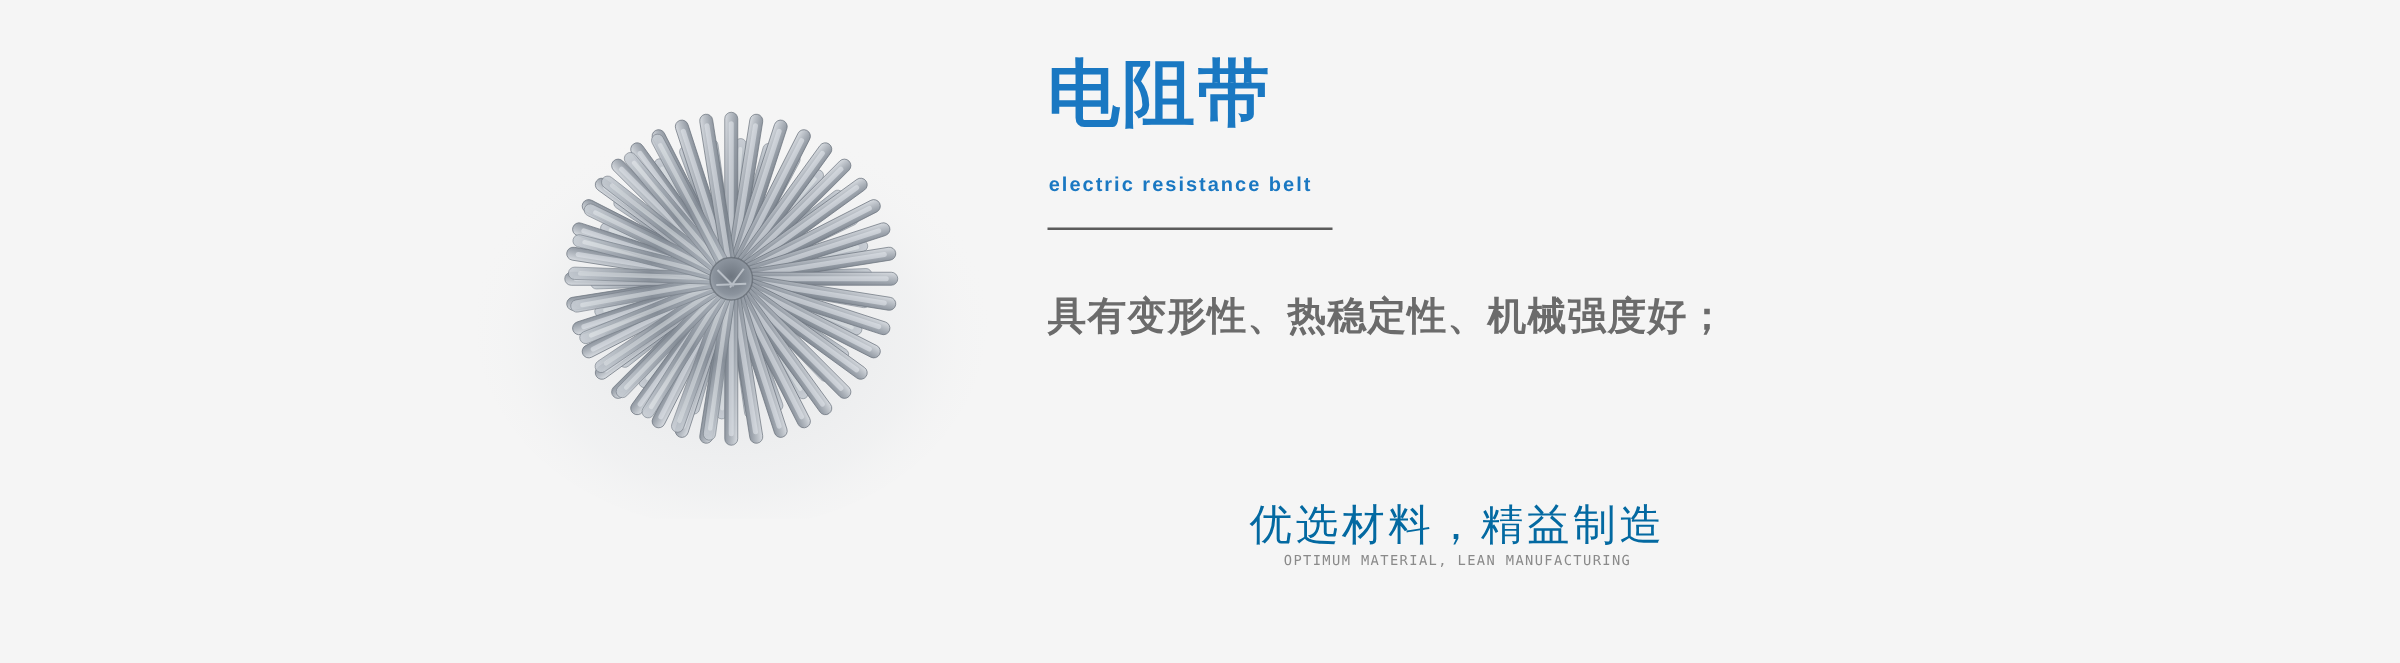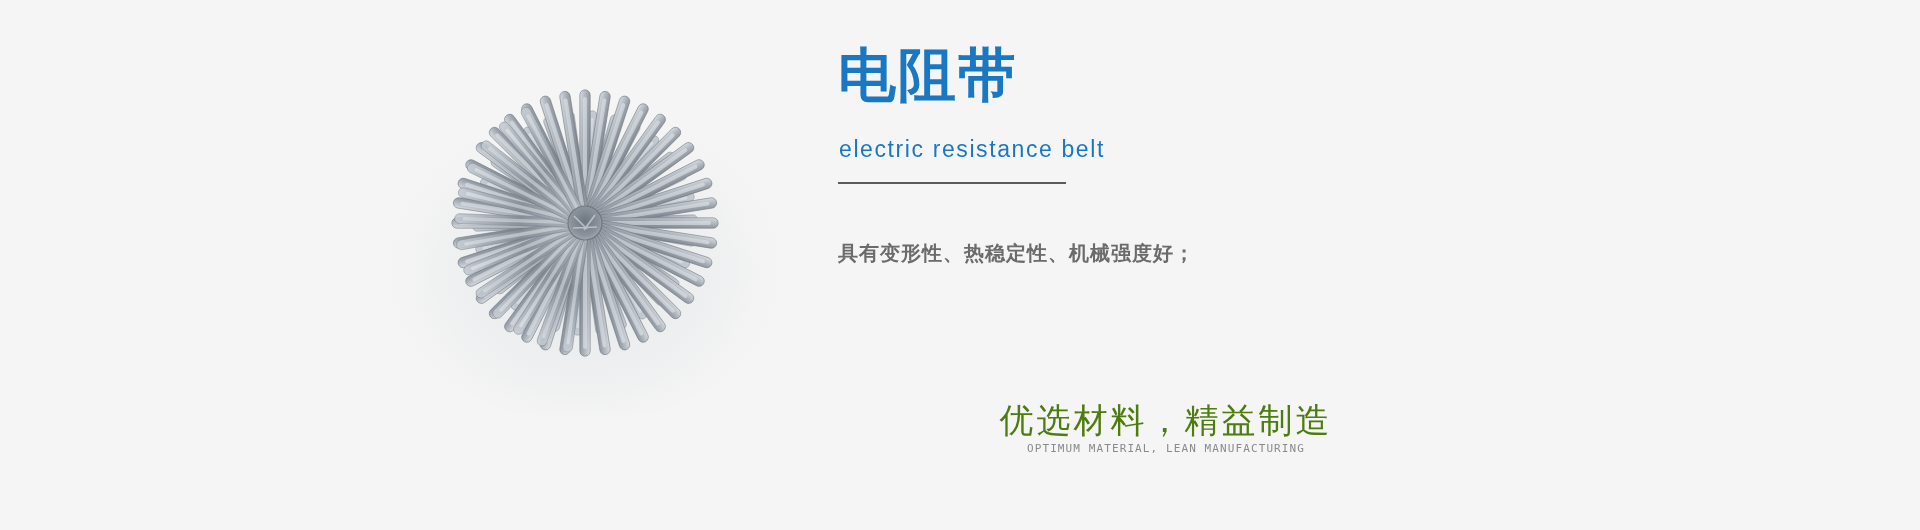--- a/index.html
+++ b/index.html
@@ -57,43 +57,43 @@
     font-weight: 700;
     color: #1a78c2;
     letter-spacing: 2px;
     white-space: nowrap;
   }
 
   .title-en {
     position: absolute;
     left: 1px;
     top: 138px;
-    font-size: 23px;
+    font-size: 16px;
     line-height: 22px;
-    font-weight: 400;
+    font-weight: 700;
     color: #1a78c2;
     letter-spacing: 1.6px;
     white-space: nowrap;
   }
 
   .divider {
     position: absolute;
     left: 0;
     top: 182px;
     width: 228px;
     height: 2px;
     background: #5b5b5b;
   }
 
   .desc {
     position: absolute;
     left: 0;
     top: 228px;
     width: 620px;
-    font-size: 20px;
+    font-size: 31px;
     line-height: 50px;
     font-weight: 700;
     color: #6b6b6b;
     letter-spacing: 1px;
   }
   .desc-line {
     display: block;
     white-space: nowrap;
   }
 
@@ -102,21 +102,21 @@
     left: 118px;
     top: 398px;
     width: 420px;
     text-align: center;
   }
   .tagline-cn {
     display: block;
     font-size: 34px;
     line-height: 44px;
     font-weight: 400;
-    color: #4d7c0f;
+    color: #0369a1;
     letter-spacing: 3px;
     white-space: nowrap;
   }
   .tagline-en {
     display: block;
     margin-top: 0;
     font-family: "DejaVu Sans Mono", "Liberation Mono", monospace;
     font-size: 11px;
     line-height: 14px;
     font-weight: 400;

